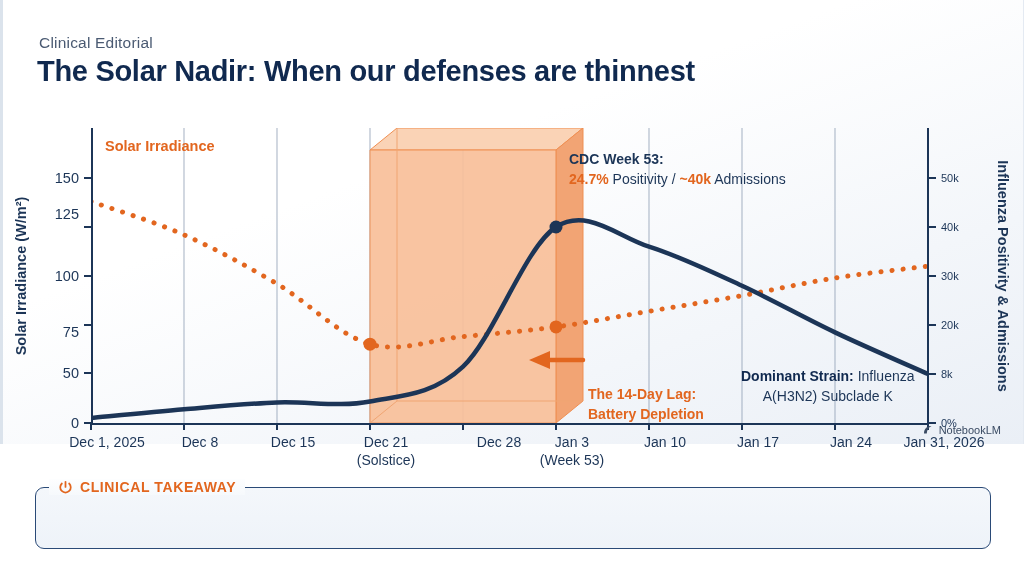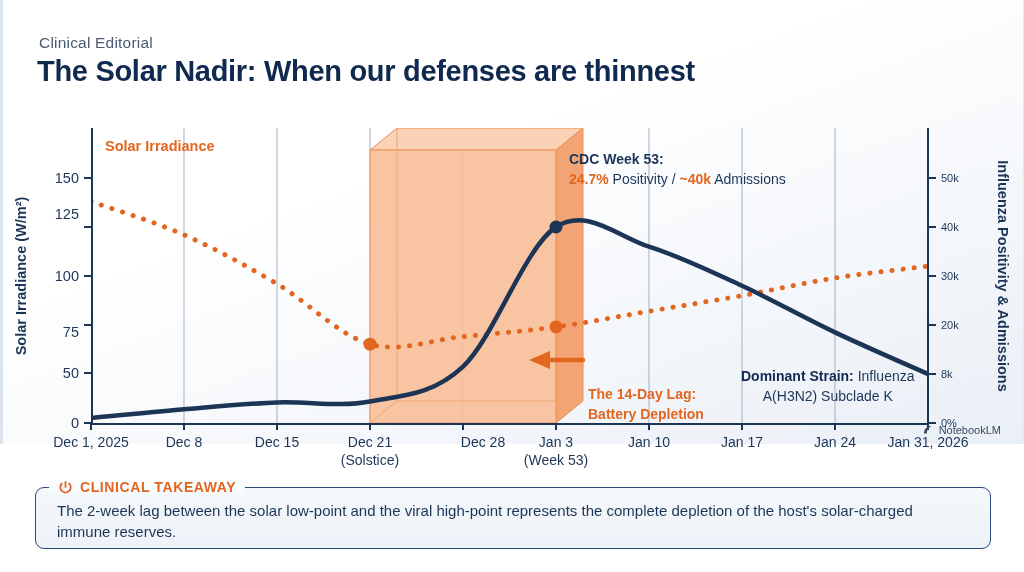--- a/index.html
+++ b/index.html
@@ -43,21 +43,21 @@
   .ylab{
     position:absolute;right:100%;margin-right:12px;transform:translateY(-50%);
     font-size:14.5px;color:#1c3557;white-space:nowrap;
   }
   .y2lab{
     position:absolute;left:100%;margin-left:12px;transform:translateY(-50%);
     font-size:11px;color:#1c3557;white-space:nowrap;
   }
   .xlab{
     position:absolute;top:306px;transform:translateX(-50%);
-    text-align:center;font-size:14px;color:#1c3557;line-height:1.25;white-space:nowrap;
+    text-align:center;font-size:14px;color:#1c3557;line-height:1.25;white-space:nowrap;margin-left:16px;
   }
   .xlab .sub{display:block;font-size:14px;text-align:center;}
   .axis-title-left{
     position:absolute;left:-70px;top:148px;transform:translate(-50%,-50%) rotate(-90deg);
     font-size:14.5px;font-weight:bold;color:#1c3557;white-space:nowrap;
   }
   .axis-title-right{
     position:absolute;left:912px;top:148px;transform:translate(-50%,-50%) rotate(90deg);
     font-size:14.5px;font-weight:bold;color:#1c3557;white-space:nowrap;
   }
@@ -225,21 +225,20 @@
   <div class="takeaway"></div>
   <div class="tk-title">
     <span class="power-ico">
       <svg width="15" height="15" viewBox="0 0 24 24" fill="none" stroke="#e2661f" stroke-width="2.8" stroke-linecap="round">
         <path d="M12 2.8 L12 11"></path>
         <path d="M6.2 5.6 A8.4 8.4 0 1 0 17.8 5.6"></path>
       </svg>
     </span>
     <span>CLINICAL TAKEAWAY</span>
   </div>
-  <div class="tk-body">The 2-week lag between the solar low-point and the viral high-point represents the complete depletion of the host's solar-charged immune reserves.</div>
 
   <div class="brand">
     <svg width="12" height="12" viewBox="0 0 24 24">
       <path d="M4 19 C4 9, 10 4, 19 4 C13 7, 10 12, 9.5 19 Z" fill="#3a4b63"></path>
     </svg>
     <span>NotebookLM</span>
   </div>
 
 </div>
 

